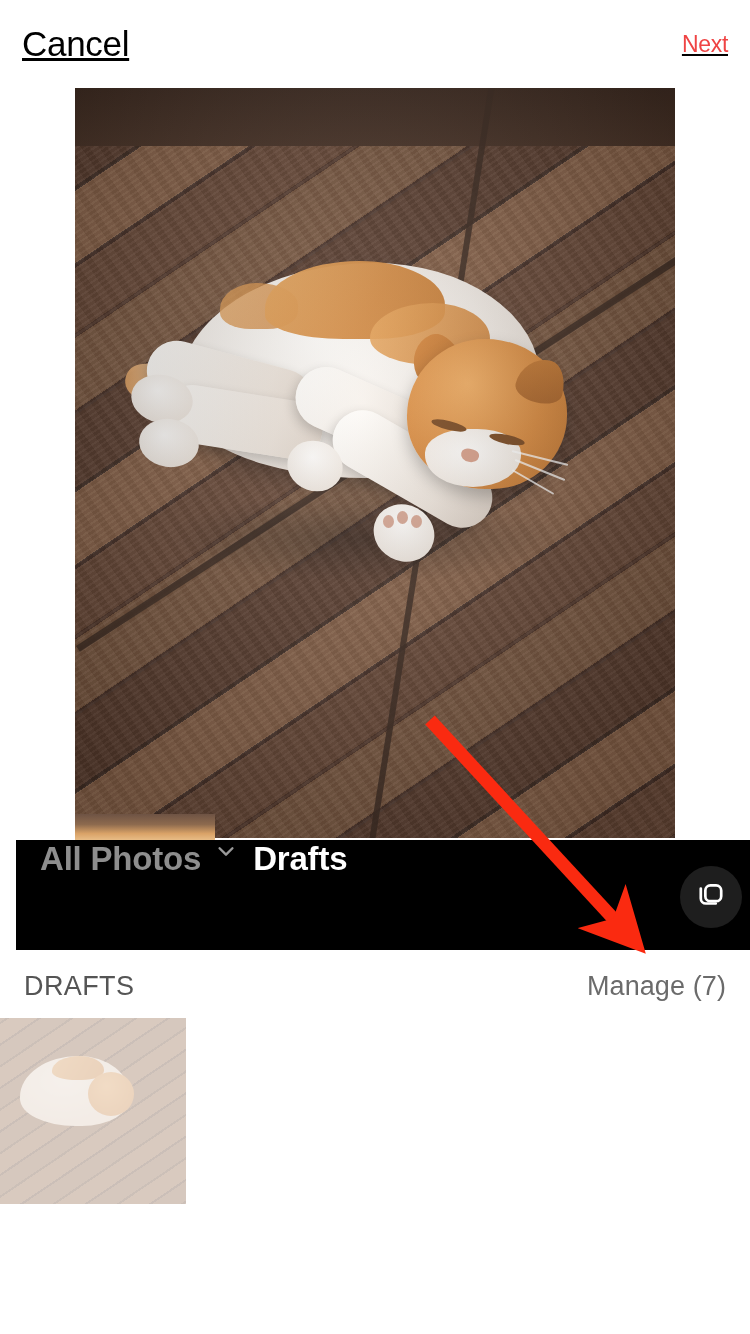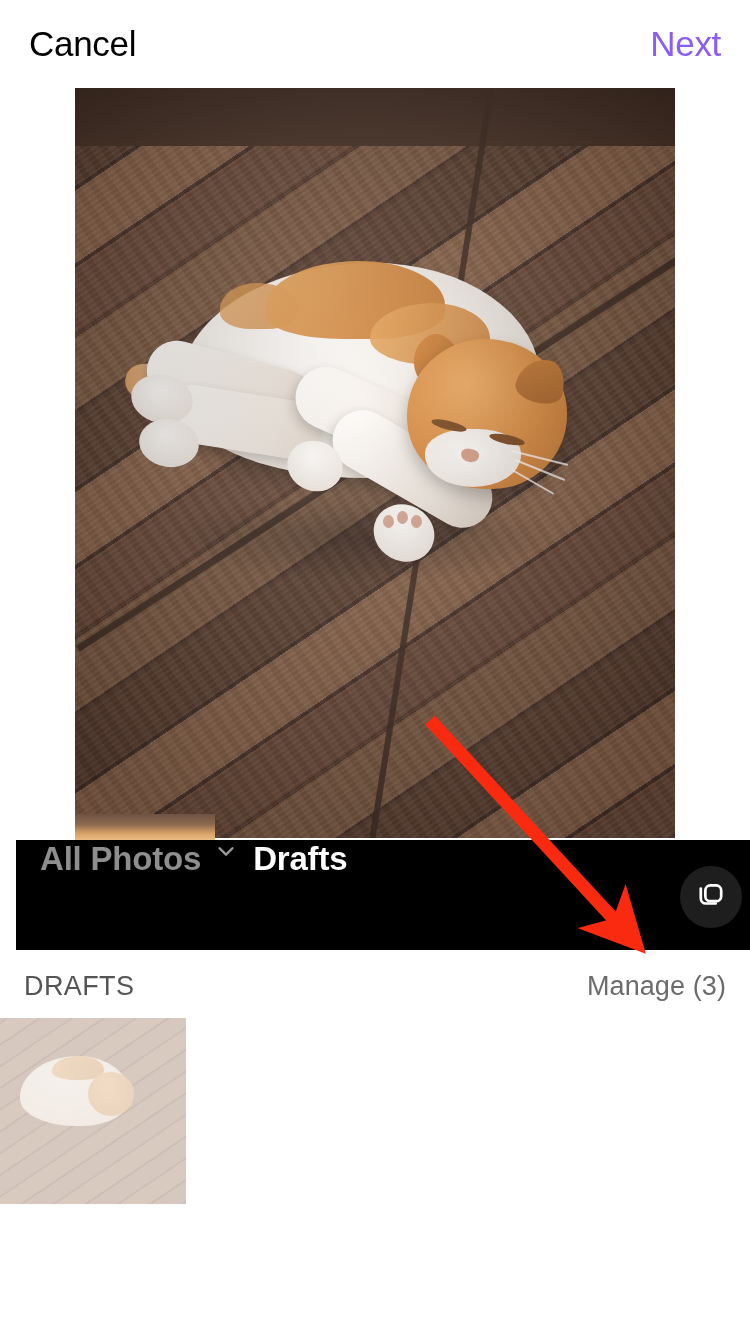--- a/index.html
+++ b/index.html
@@ -9,25 +9,26 @@
     font-family:"Liberation Sans", sans-serif;
     overflow:hidden;
   }
   .screen { position:relative; width:750px; height:1334px; background:#fff; }
 
   
   .navbar {
     position:absolute; left:0; top:0; width:750px; height:88px;
     background:#ffffff;
     display:flex; align-items:center; justify-content:space-between;
-    padding:0 29px;
+    padding:0 22px;
+    text-decoration:underline;
   }
   .nav-cancel { font-size:35px; color:#000; letter-spacing:-0.3px; }
   .nav-title  { font-size:32px; font-weight:bold; color:#000; letter-spacing:-0.2px; }
-  .nav-next   { font-size:35px; color:#8b5cf6; letter-spacing:-0.3px; font-weight:400; }
+  .nav-next   { font-size:23px; color:#ef4444; letter-spacing:-0.3px; font-weight:400; }
 
   
   .preview-wrap {
     position:absolute; left:0; top:88px; width:750px; height:752px;
     background:#ffffff; overflow:hidden;
   }
   .preview-photo {
     position:absolute; left:75px; top:0; width:600px; height:750px;
     overflow:hidden; background:#4a342a;
   }
@@ -295,21 +296,21 @@
         <svg viewBox="0 0 30 30" width="34" height="34" fill="none" stroke="#ffffff" stroke-width="2.4">
           <rect x="10" y="6.5" width="14" height="14" rx="4.5"></rect>
           <path d="M19.2 22.5 h-8.7 a4.5 4.5 0 0 1 -4.5 -4.5 v-8.7" stroke-linecap="round"></path>
         </svg>
       </span>
     </div>
   </div>
 
   <div class="drafts-head">
     <div class="drafts-label">DRAFTS</div>
-    <div class="manage-link">Manage (3)</div>
+    <div class="manage-link">Manage (7)</div>
   </div>
 
   <div class="drafts-grid">
     <div class="draft-thumb">
       <div class="thumb-inner">
         <div class="thumb-floor"></div>
         <div class="thumb-cat"></div>
         <div class="thumb-patch"></div>
         <div class="thumb-head"></div>
       </div>

